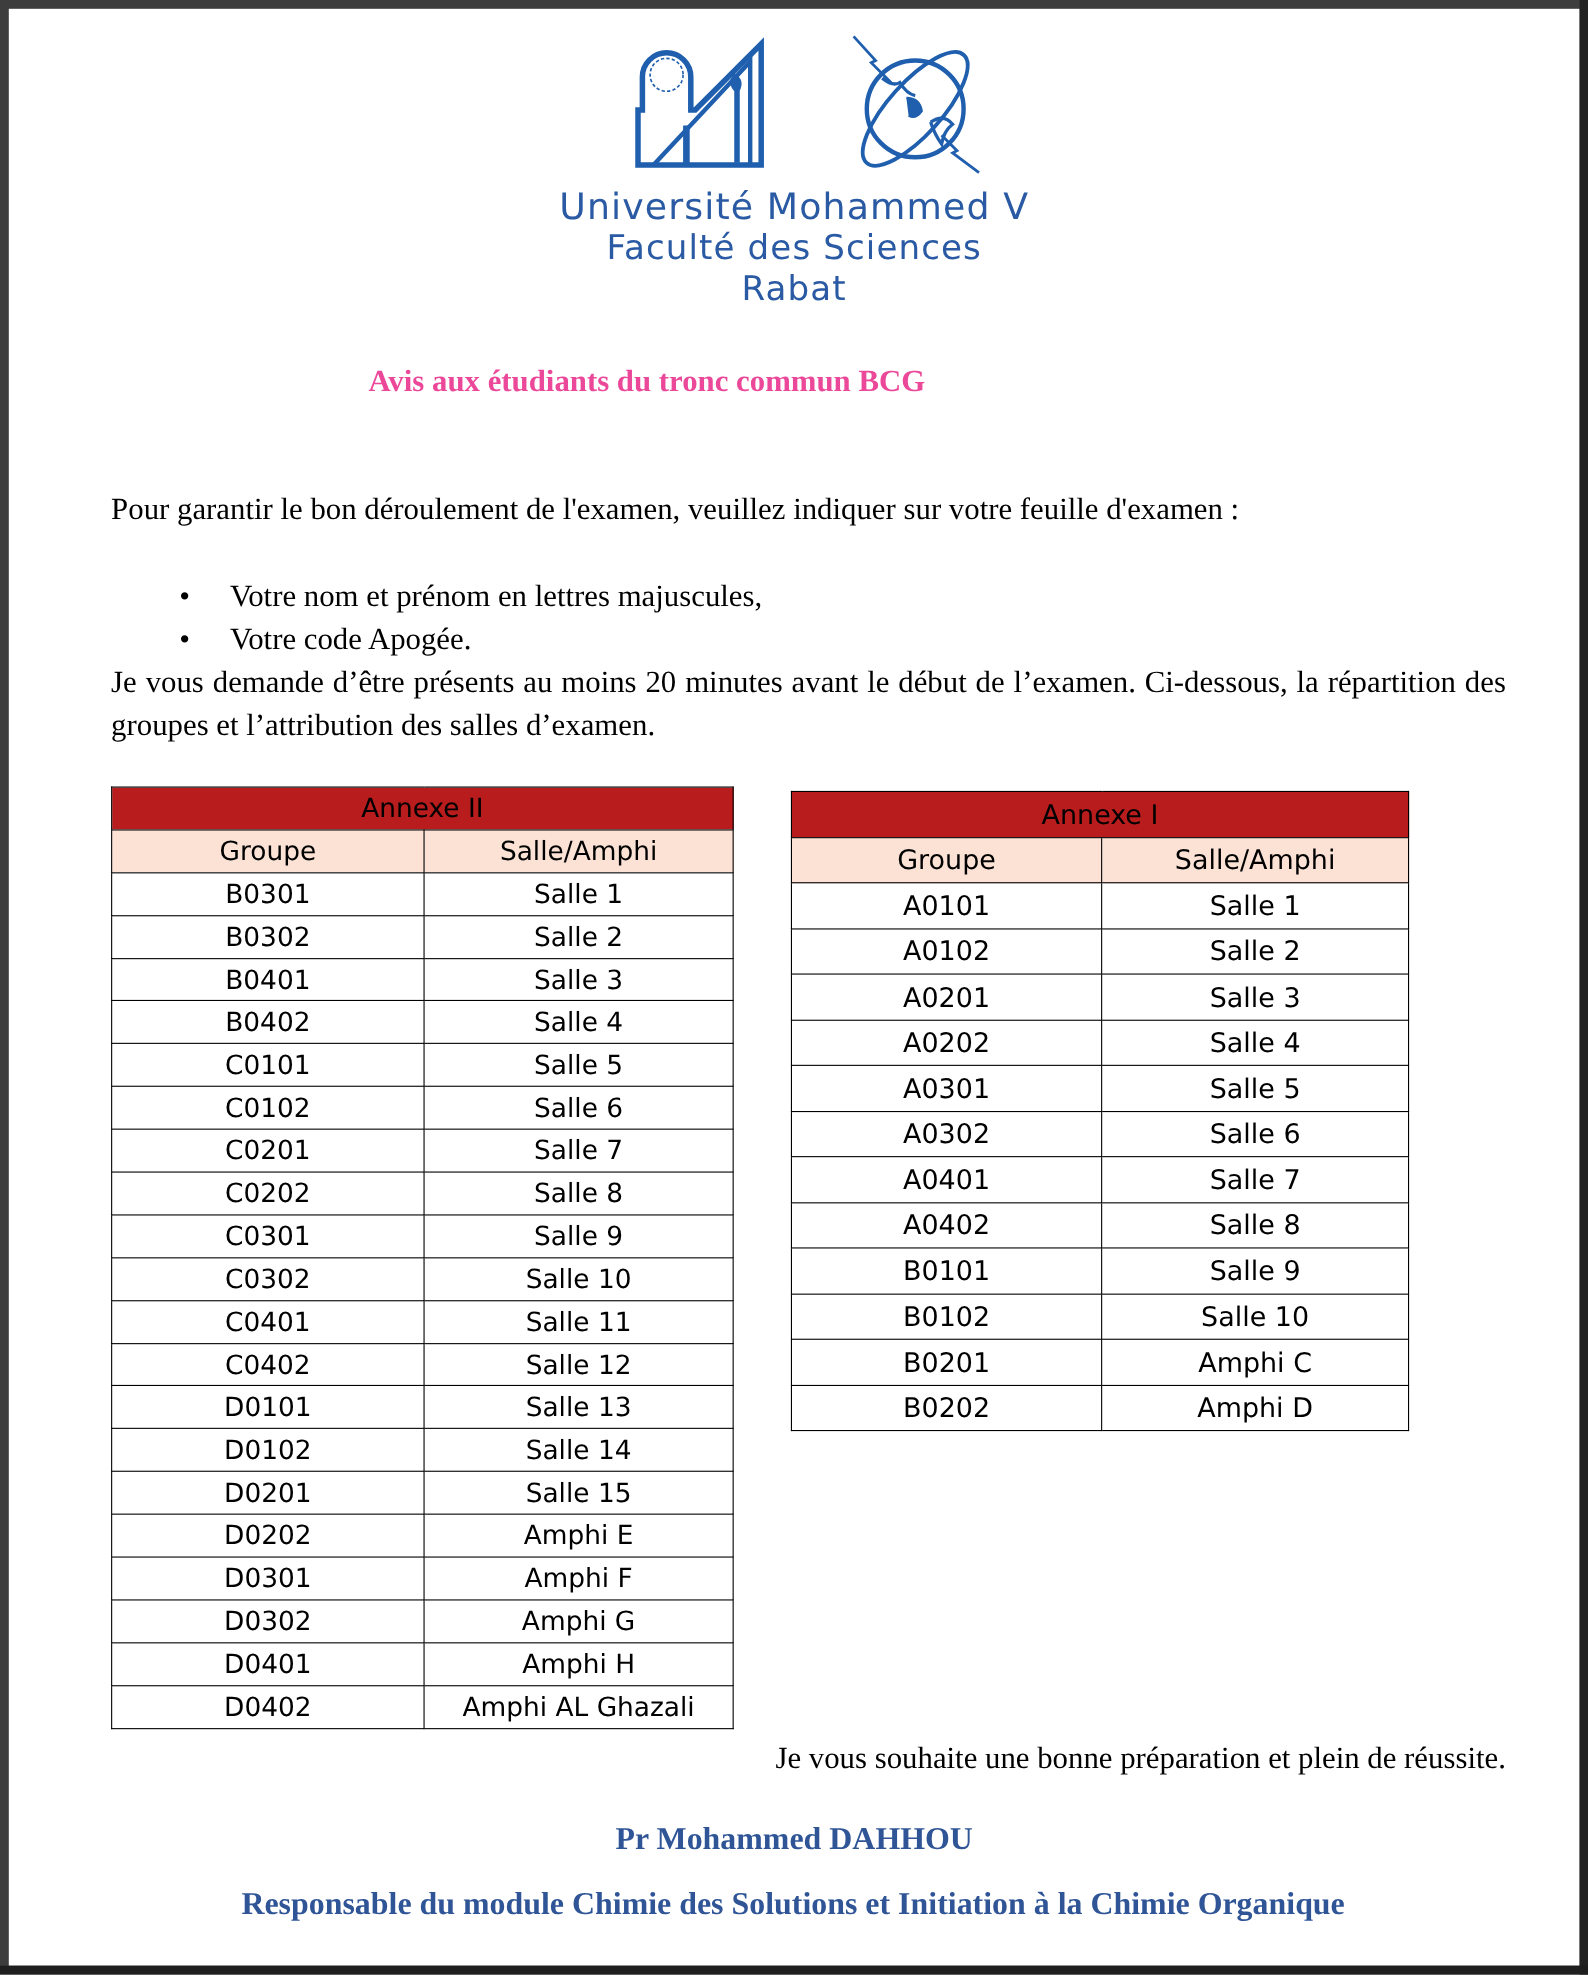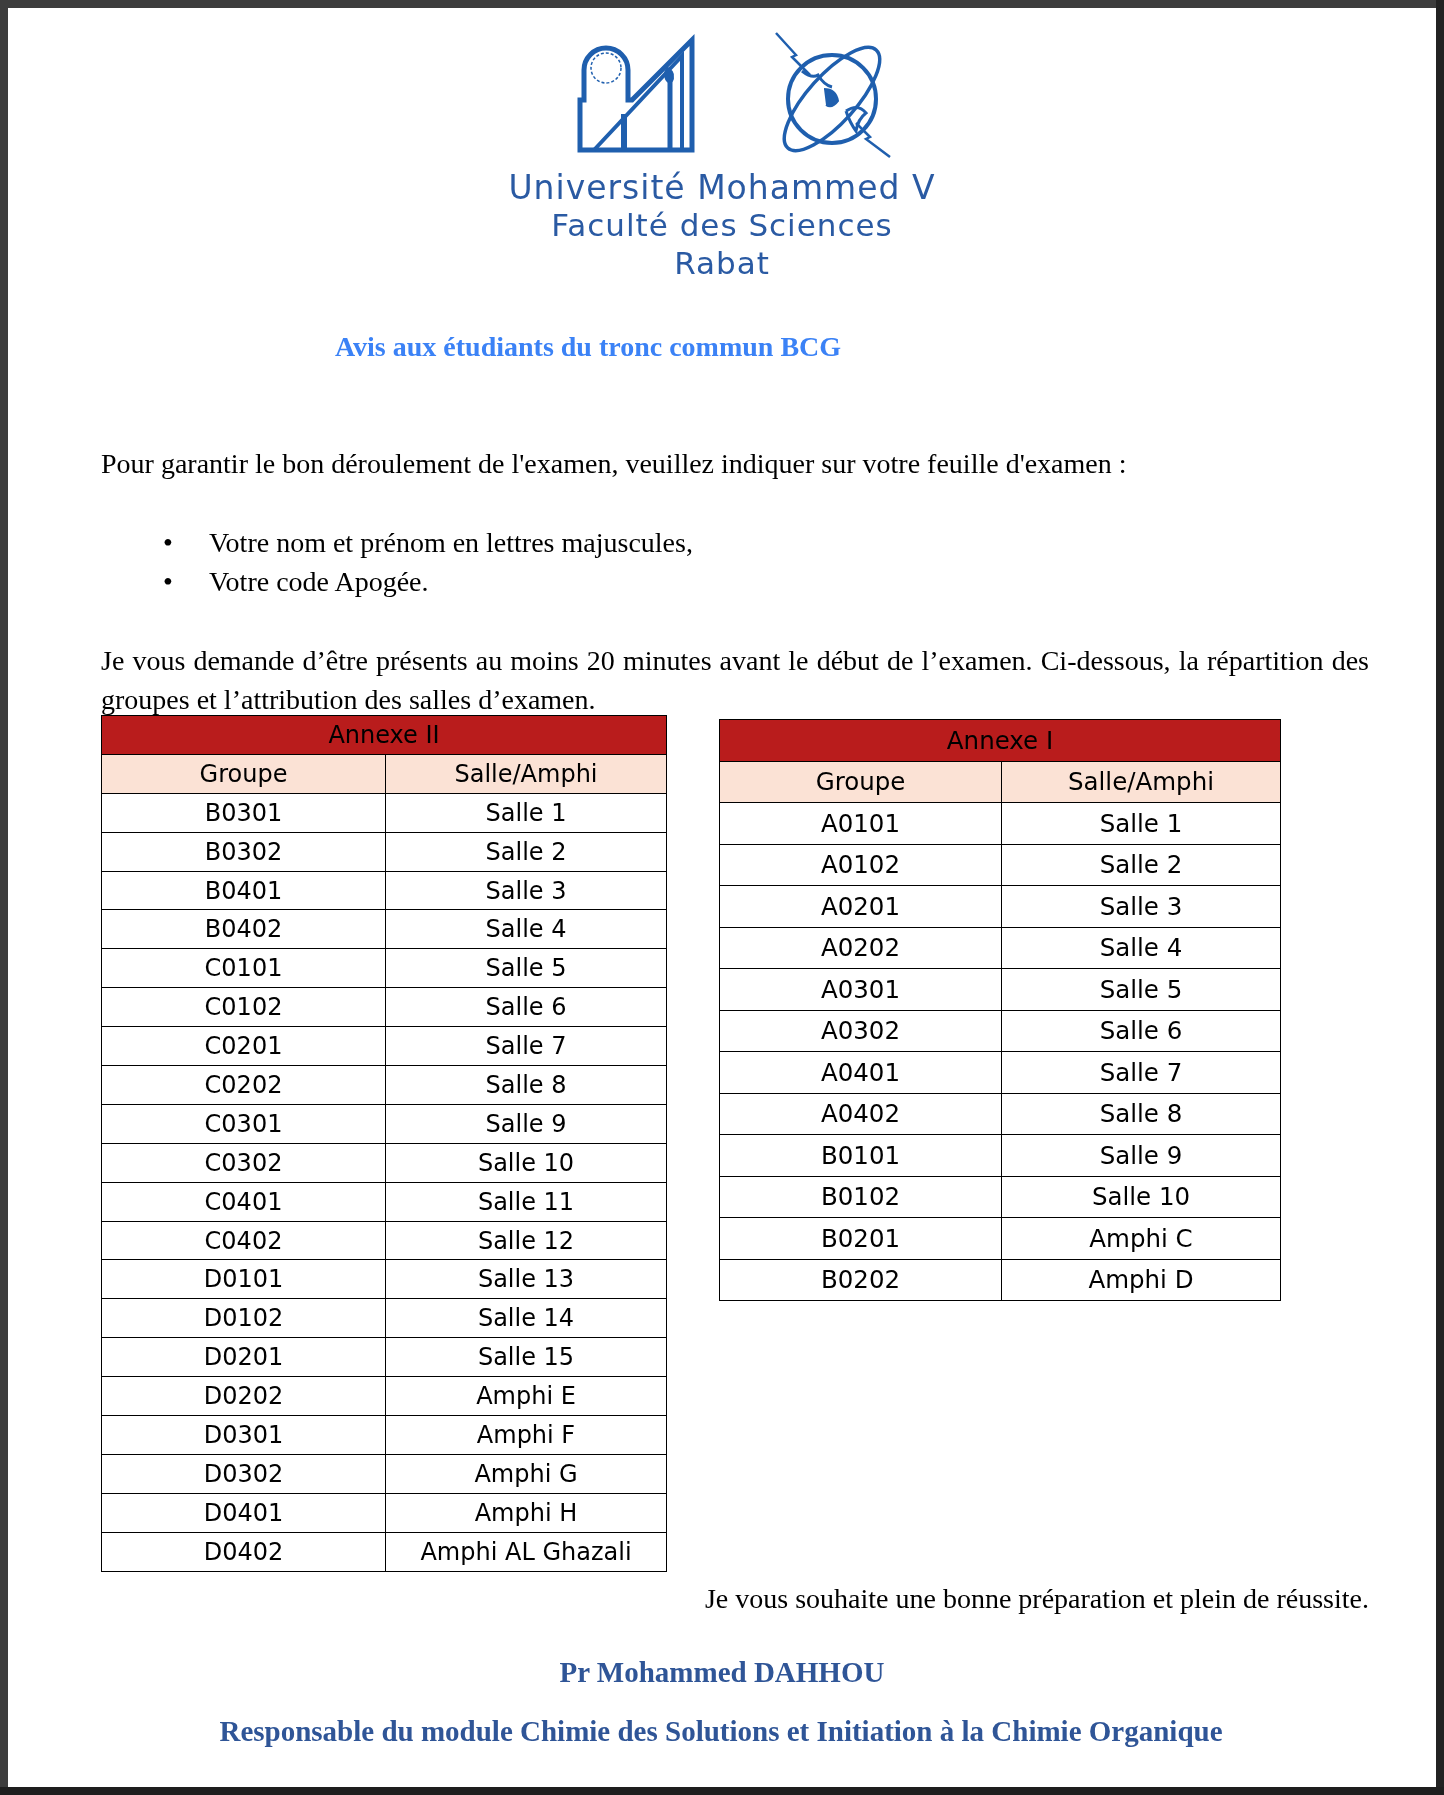--- a/index.html
+++ b/index.html
@@ -23,21 +23,21 @@
     position:absolute; left:0; width:1428px; text-align:center;
     color:#2a5aa3; font-family:"DejaVu Sans", sans-serif; font-weight:normal;
     letter-spacing:1px;
   }
   .uni1 { top:160px; font-size:33px; }
   .uni2 { top:199px; font-size:31px; }
   .uni3 { top:237px; font-size:31px; }
 
   .title {
     position:absolute; left:0; width:1160px; top:323px; text-align:center;
-    font-weight:bold; font-size:28px; color:#3b82f6;
+    font-weight:bold; font-size:28px; color:#ec4899;
   }
   .para {
     position:absolute; left:93px; width:1268px;
     font-size:28px; color:#000; line-height:38.5px;
   }
   .p1 { top:360px; text-align:justify; text-align-last:left; }
   .p2 { top:437px; width:1100px; }
   .bullets { position:absolute; left:93px; top:515px; font-size:28px; line-height:39px; margin:0; padding:0; list-style:none; }
   .bullets li { position:relative; padding-left:108px; }
   .bullets li .dot { position:absolute; left:62px; top:0; }
@@ -101,21 +101,21 @@
   <div class="title">Avis aux étudiants du tronc commun BCG</div>
 
 
   <div class="para p2">Pour garantir le bon déroulement de l'examen, veuillez indiquer sur votre feuille d'examen :</div>
 
   <ul class="bullets">
     <li><span class="dot">•</span><span>Votre nom et prénom en lettres majuscules,</span></li>
     <li><span class="dot">•</span><span>Votre code Apogée.</span></li>
   </ul>
 
-  <div class="para p3" style="text-align:justify;text-align-last:left;margin-top:40px;">Je vous demande d’être présents au moins 20 minutes avant le début de l’examen. Ci-dessous, la répartition des groupes et l’attribution des salles d’examen.</div>
+  <div class="para p3" style="text-align:justify;text-align-last:left;">Je vous demande d’être présents au moins 20 minutes avant le début de l’examen. Ci-dessous, la répartition des groupes et l’attribution des salles d’examen.</div>
 
   <table class="annex left-table">
     <tbody id="tbl-ii">
       <tr class="t-title">
         <th colspan="2">Annexe II</th>
       </tr>
       <tr class="t-head">
         <th>Groupe</th>
         <th>Salle/Amphi</th>
       </tr>

